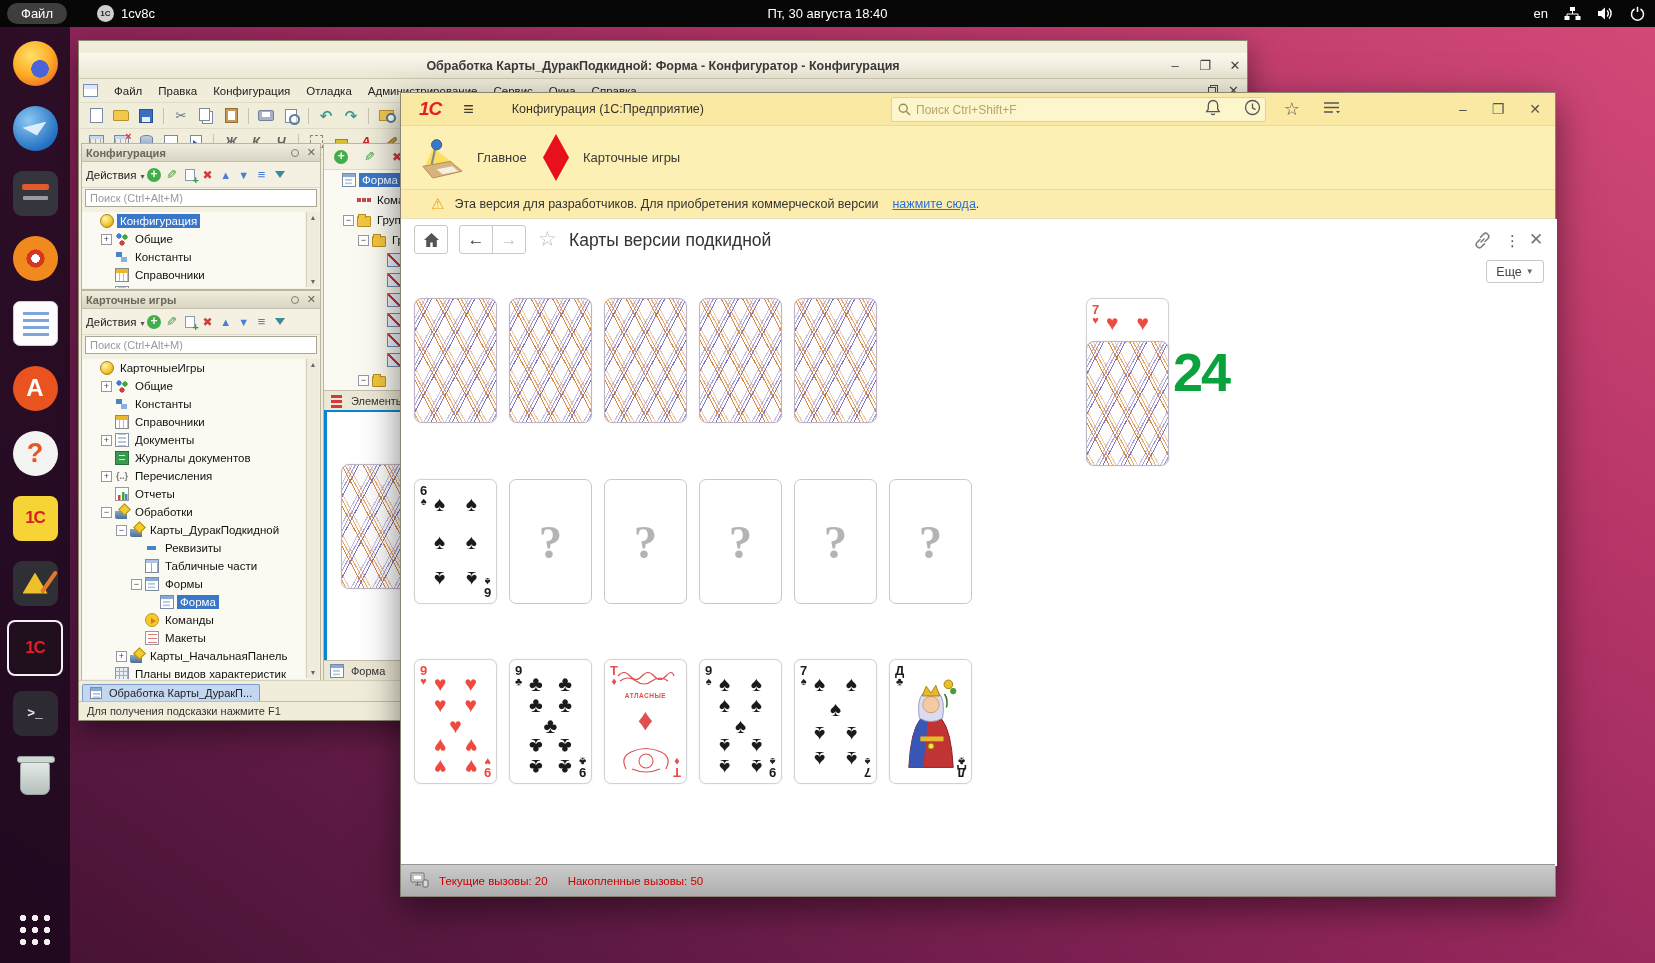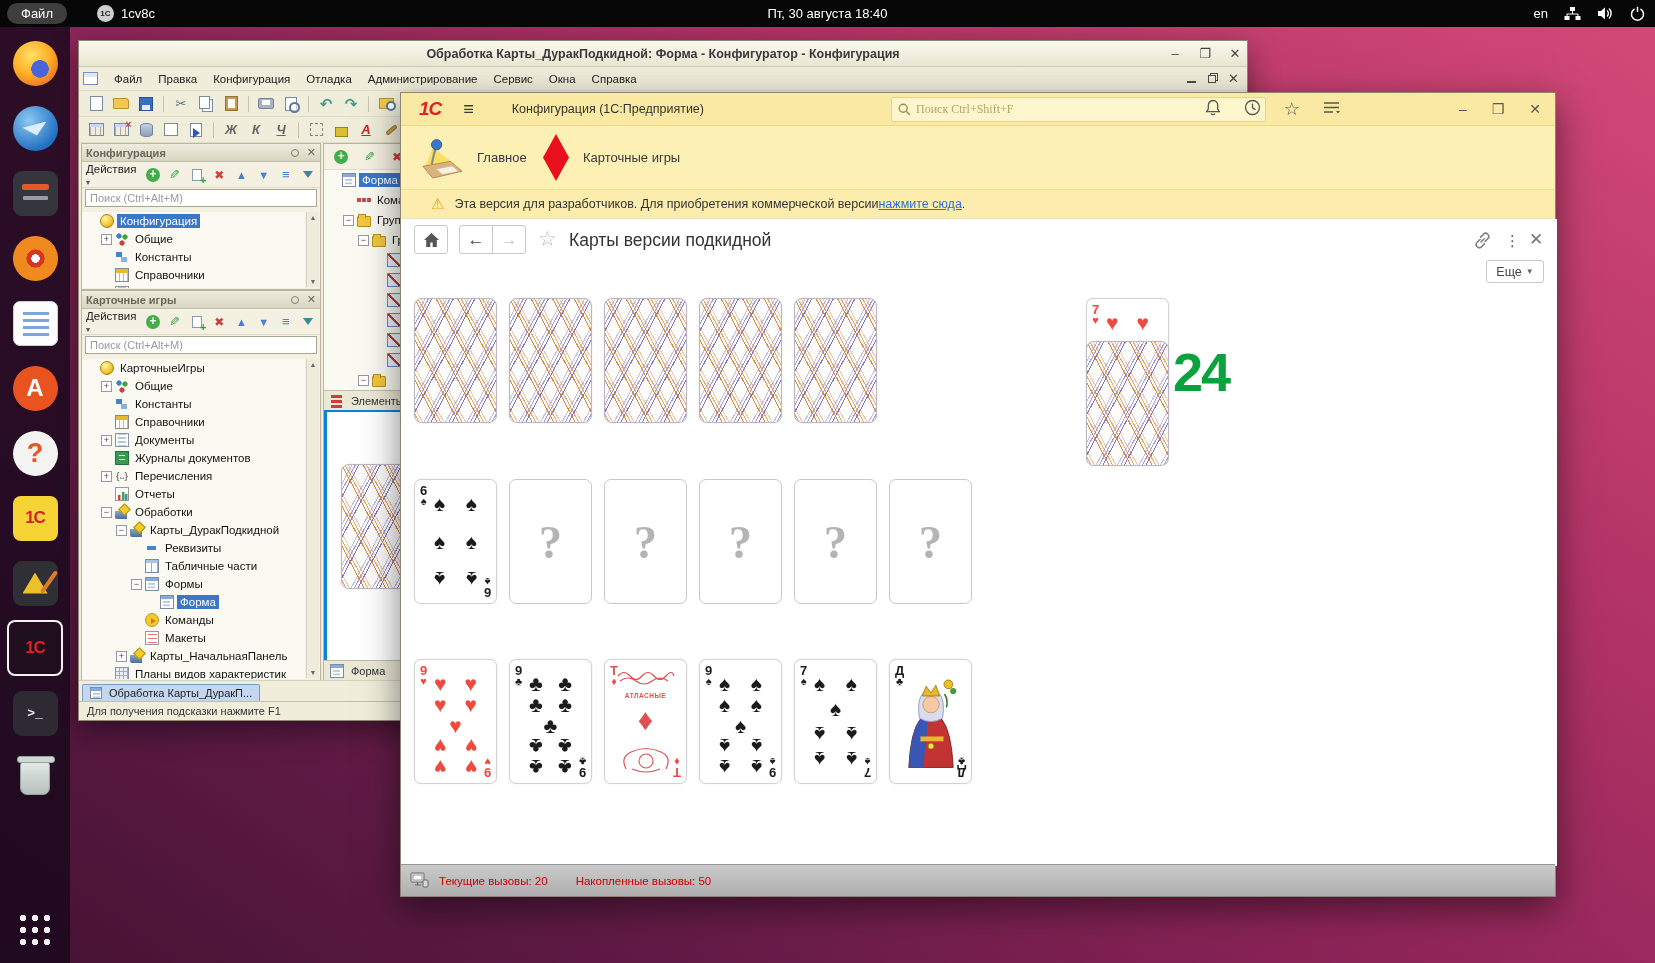--- a/index.html
+++ b/index.html
@@ -59,21 +59,21 @@
                radial-gradient(circle 3px at 19px 19px,#f2f2f2 97%, rgba(0,0,0,0)),
                radial-gradient(circle 3px at 31px 19px,#f2f2f2 97%, rgba(0,0,0,0)),
                radial-gradient(circle 3px at 7px 31px, #f2f2f2 97%, rgba(0,0,0,0)),
                radial-gradient(circle 3px at 19px 31px,#f2f2f2 97%, rgba(0,0,0,0)),
                radial-gradient(circle 3px at 31px 31px,#f2f2f2 97%, rgba(0,0,0,0)); }
 
   
   .cfg { position:absolute; left:78px; top:40px; width:1170px; height:681px; background:#f0edda;
          border:1px solid #8d8870; box-shadow:0 10px 28px rgba(0,0,0,.45); z-index:10; }
   .cfg-titlebar { height:26px; background:linear-gradient(#fbf9ee,#eae6d3); display:flex; align-items:center; position:relative;
-                  border-bottom:1px solid #cdc9b6; }
+                  border-bottom:1px solid #cdc9b6;margin-top:12px; }
   .cfg-title { position:absolute; left:0; right:0; text-align:center; font-weight:bold; font-size:12.5px; color:#3a3a3a; }
   .cfg-wctrl { position:absolute; right:4px; display:flex; gap:14px; color:#444; font-size:13px; }
   .cfg-wctrl span { width:16px; text-align:center; }
   .cfg-menubar { height:24px; display:flex; align-items:center; position:relative; border-bottom:1px solid #e0dcc8; }
   .mb-icon { width:15px; height:13px; border:1px solid #7a90b8; background:linear-gradient(#dce8f8 35%, #fff 35%); margin:0 8px 0 4px; }
   .menu-item { padding:3px 8px; font-size:11.5px; color:#222; }
   .mdi-ctrl { position:absolute; right:8px; display:flex; gap:12px; align-items:center; }
   .mdi-min { width:9px; height:2px; background:#4a4a4a; margin-top:7px; }
   .mdi-restore { width:8px; height:8px; border:1px solid #4a4a4a; box-shadow:2px -2px 0 -1px #f0edda, 2px -2px 0 0 #4a4a4a; }
   .mdi-x { color:#4a4a4a; font-size:13px; line-height:10px; }
@@ -117,21 +117,21 @@
 
   
   .cfg-panel { position:absolute; left:2px; width:240px; background:#f4f1e2; border:1px solid #b9b5a0; overflow:hidden; }
   .p1 { top:102px; height:147px; }
   .p2 { top:249px; height:391px; }
   .p-head { height:18px; background:linear-gradient(#efecdd,#d9d5c3); border-bottom:1px solid #c2beab;
             display:flex; align-items:center; padding:0 4px; }
   .p-title { font-weight:bold; font-size:11px; color:#6a675a; flex:1; }
   .p-pin { width:8px; height:8px; border:1.5px solid #83806e; border-radius:50%; margin-right:8px; }
   .p-x { color:#6a675a; font-weight:bold; font-size:11px; }
-  .p-actions { height:26px; display:flex; align-items:center; padding:0 4px; gap:6px; border-bottom:1px solid #e0dcc8; }
+  .p-actions { height:26px; display:flex; align-items:center; padding:0 4px; border-bottom:1px solid #e0dcc8; }
   .p-actlabel { font-size:11.5px; color:#222; }
   .p-actlabel .caret { font-size:8px; color:#555; margin-left:2px; }
   .abtn { width:18px; height:18px; display:flex; align-items:center; justify-content:center; }
   .ai { display:flex; align-items:center; justify-content:center; }
   .ai.add-icon { width:14px; height:14px; border-radius:50%; background:#42ad4a; color:#fff; font-size:12px; line-height:13px; font-weight:bold; }
   .ai.edit-icon { color:#3f9e3f; font-size:13px; transform:scaleX(-1); }
   .ai.copy-icon { width:10px; height:12px; background:#fff; border:1px solid #8a9ab0; position:relative; }
   .ai.copy-icon::after { content:"+"; position:absolute; right:-5px; bottom:-6px; color:#2f9e3f; font-weight:bold; font-size:11px; }
   .ai.delete-icon { color:#d23b3b; font-size:12px; font-weight:bold; }
   .ai.move-up-icon,.ai.move-down-icon { color:#4a7fd4; font-size:11px; }
@@ -215,35 +215,35 @@
 
   
   .ent { position:absolute; left:400px; top:92px; width:1156px; height:805px; background:#fff; z-index:20;
          border:1px solid #8a8574; box-shadow:0 12px 34px rgba(0,0,0,.5); }
   .ent-titlebar { height:33px; background:#fae9a2; display:flex; align-items:center; position:relative; border-bottom:1px solid #ecd98c; }
   .ent-logo { color:#e31e24; font-weight:bold; font-size:19px; margin-left:18px; letter-spacing:-1px; font-style:italic; }
   .ent-burger { margin-left:22px; font-size:18px; color:#3a3a3a; }
   .ent-title { margin-left:38px; font-size:12.5px; color:#333; }
   .ent-search { position:absolute; left:490px; top:4px; width:375px; height:25px; background:#fdf6cd; border:1px solid #e6d48a;
                 border-radius:2px; display:flex; align-items:center; padding:0 6px; gap:5px; }
-  .ent-search input { border:none; background:none; outline:none; flex:1; font-size:12px; color:#14532d; font-family:Liberation Serif, serif; }
+  .ent-search input { border:none; background:none; outline:none; flex:1; font-size:12px; color:#14532d; font-family:Liberation Sans, sans-serif; }
   .ent-search input::placeholder { color:#b5a668; }
   .ent-ticons { position:absolute; right:215px; display:flex; gap:23px; align-items:center; }
   .ent-wctrl { position:absolute; right:14px; display:flex; gap:25px; align-items:center; color:#555; font-size:14px; }
   .ent-section { height:63px; background:#fcf0b4; display:flex; align-items:center; position:relative; }
   .ent-sec-label { font-size:13px; color:#3a3a3a; }
   .nav-home-label { position:absolute; left:76px; }
   .nav-diamond { position:absolute; left:142px; top:8px; width:26px; height:47px; background:#e8101c;
                  clip-path:polygon(50% 0,100% 50%,50% 100%,0 50%); }
   .nav-section-label { position:absolute; left:182px; }
   .ent-lamp { position:absolute; left:18px; top:8px; }
   .ent-warning { height:30px; background:#fcedae; border-top:1px solid #eddc92; border-bottom:1px solid #e8e2c2;
                  display:flex; align-items:center; padding-left:30px; font-size:12.5px; color:#333; }
   .warn-tri { color:#eba117; font-size:15px; margin-right:10px; }
-  .warn-link { color:#2a6fd6; text-decoration:underline; margin-left:0; }
+  .warn-link { color:#2a6fd6; text-decoration:underline; margin-left:14px; }
   .ent-content { position:absolute; left:0; top:126px; width:1156px; height:647px; background:#fff; }
 
   .hdr-btn { position:absolute; display:flex; align-items:center; justify-content:center;
              border:1px solid #c8c8c8; border-radius:3px; background:#fff; }
   #home-btn { left:13px; top:6px; width:34px; height:29px; }
   #back-btn { left:58px; top:6px; width:34px; height:29px; border-radius:3px 0 0 3px; color:#444; font-size:17px; }
   #fwd-btn  { left:91px; top:6px; width:34px; height:29px; border-radius:0 3px 3px 0; color:#c4c4c4; font-size:17px; }
   .fav-star { position:absolute; left:137px; top:8px; font-size:21px; color:#b8bcc4; }
   .form-title { position:absolute; left:168px; top:11px; font-size:17.5px; color:#333; }
   .hdr-ico { position:absolute; top:12px; color:#777; }
@@ -288,21 +288,21 @@
   .ace-pip { font-size:30px; line-height:1; }
   .queen-art { position:absolute; left:13px; top:14px; }
 
   .msg { position:absolute; left:13px; top:398px; width:740px; text-align:center; font-size:20px; font-weight:bold; color:#e00000; }
   .take-btn { position:absolute; left:258px; top:579px; width:238px; height:51px; border:1px solid #b0b0b0;
               background:linear-gradient(#ffffff,#f4f4f4 55%,#e9e9e9); box-shadow:1px 2px 2px rgba(0,0,0,.25);
               display:flex; align-items:center; justify-content:center; font-size:20px; font-weight:bold; color:#e80000; }
   .ent-statusbar { position:absolute; left:0; bottom:0; width:100%; height:32px; background:linear-gradient(#cbcbcb,#aeaeae);
                    border-top:1px solid #969696; display:flex; align-items:center; font-size:11.5px; color:#cc0000; }
   .sb-ico { margin:0 10px 0 9px; }
-  .sb-t2 { margin-left:28px; }
+  .sb-t2 { margin-left:20px; }
 </style>
 </head>
 <body>
 
 <div class="topbar">
   <div class="tb-activities">Файл</div>
   <div class="tb-appbadge">1С</div>
   <div class="tb-appname">1cv8c</div>
   <div class="tb-clock">Пт, 30 августа 18:40</div>
   <div class="tb-right">

